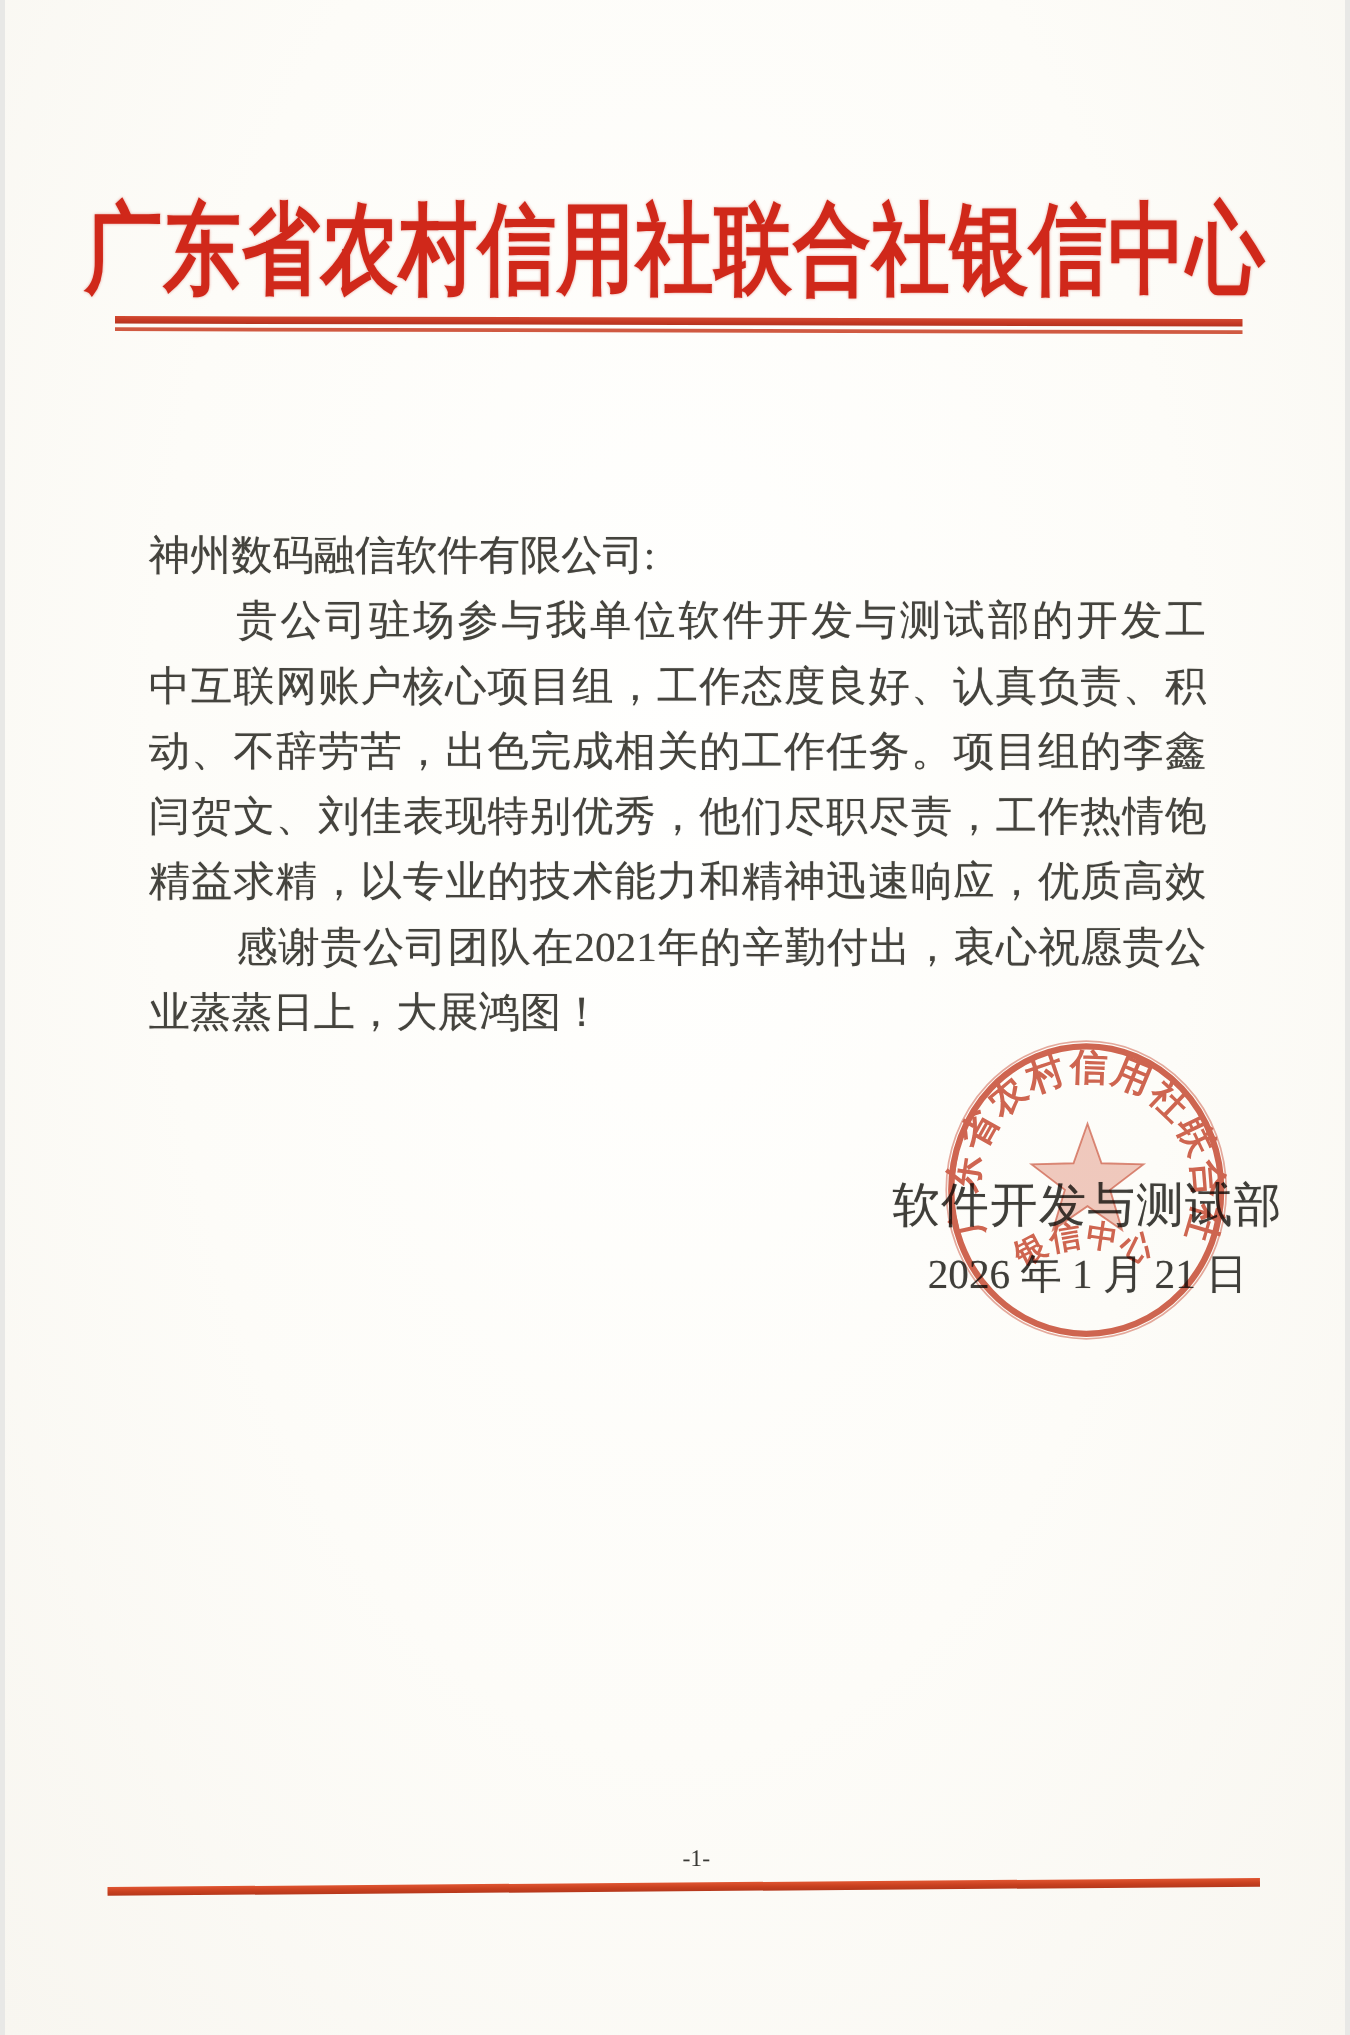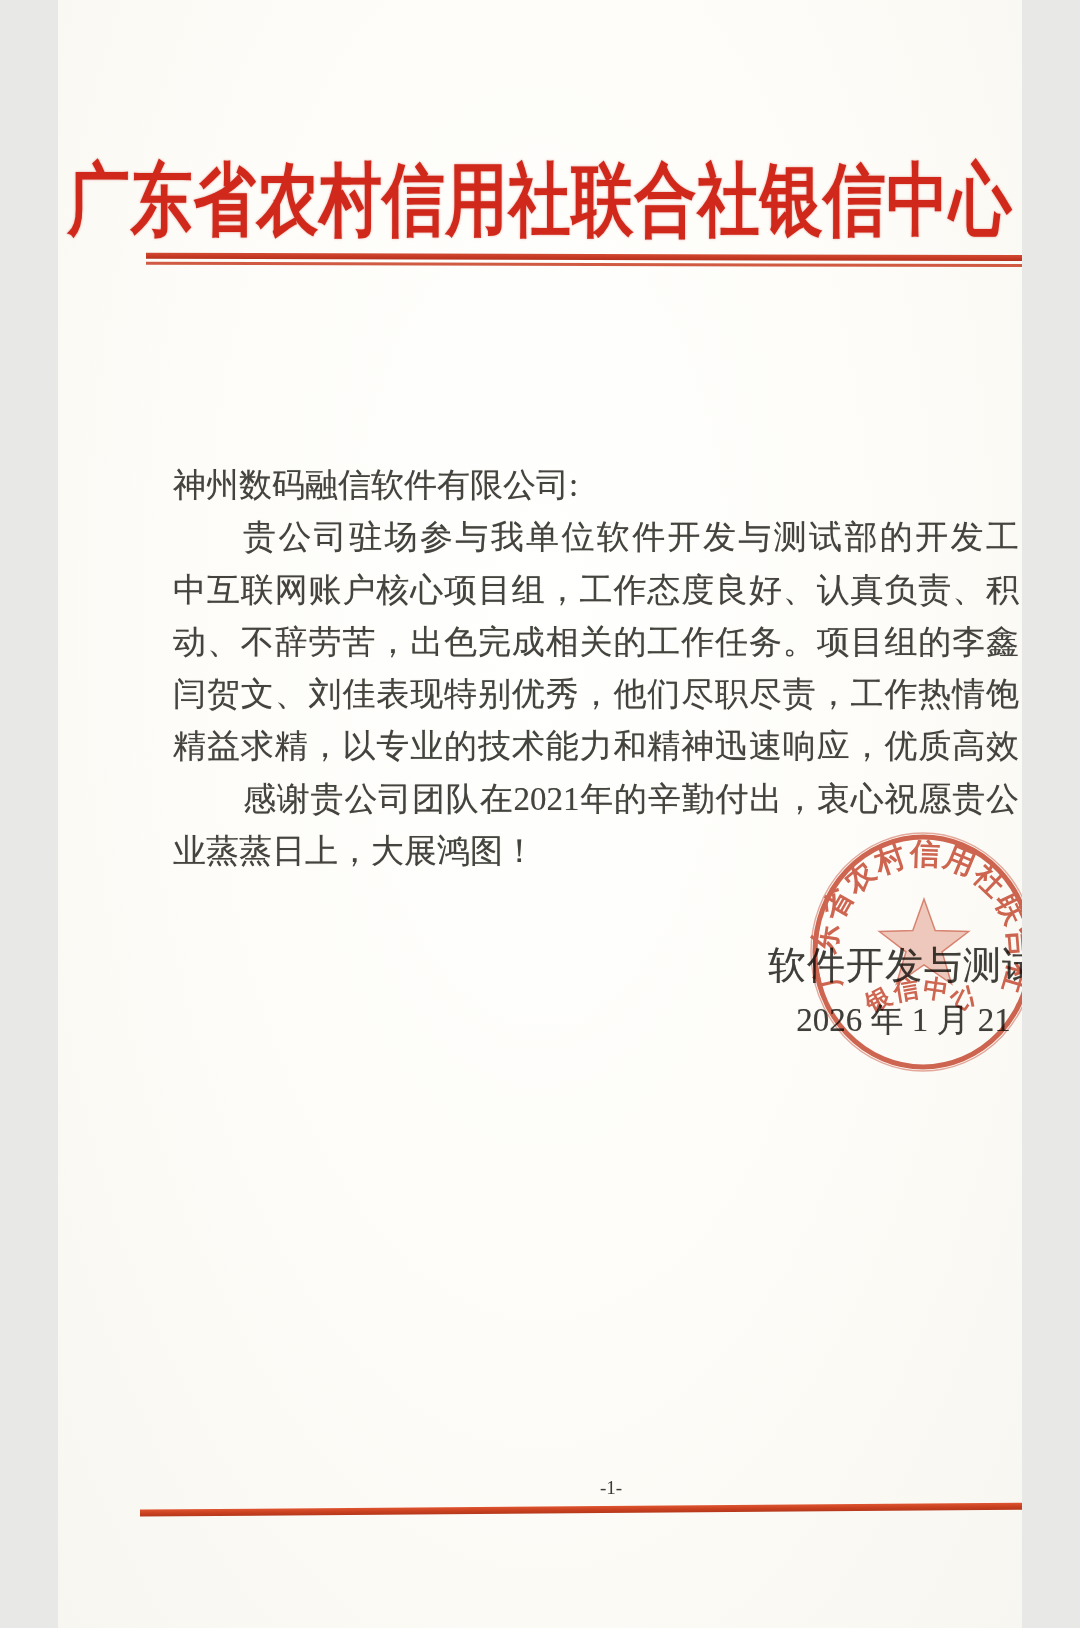--- a/index.html
+++ b/index.html
@@ -2,21 +2,21 @@
 <html style="--red: #d0281a; --rule: #c53823; --seal: #c84b33; --ink: #44433d;"><head>
 <meta charset="utf-8">
 <style>
   html, body { margin: 0; padding: 0; }
   body {
     font-family: "Liberation Serif", "DejaVu Serif", serif;
     background: #e8e8e6;
   }
   .page {
     position: relative;
-    width: 964px;
+    width: 1072px;
     height: 1628px;
     margin: 0 auto;
     overflow: hidden;
     background: radial-gradient(ellipse at 50% 38%, #fffffe 0%, #fdfcf8 55%, #f8f6f0 100%);
   }
 
   
   .letterhead {
     position: absolute;
     top: 146px; left: 0; width: 100%;
@@ -58,21 +58,20 @@
   }
 
   
   .body-lines {
     position: absolute;
     top: 419px; left: 115px; width: 846px;
     font-size: 33px;
     line-height: 52.3px;
     color: var(--ink, #44433d);
     text-shadow: 0 0 0.7px rgba(68, 67, 61, 0.45);
-    margin-top: 40px;
   }
   .body-line { white-space: nowrap; }
   .body-line.justify {
     white-space: normal;
     text-align: justify;
     text-align-last: justify;
     text-justify: inter-character;
     overflow: hidden;
     height: 52.3px;
   }

